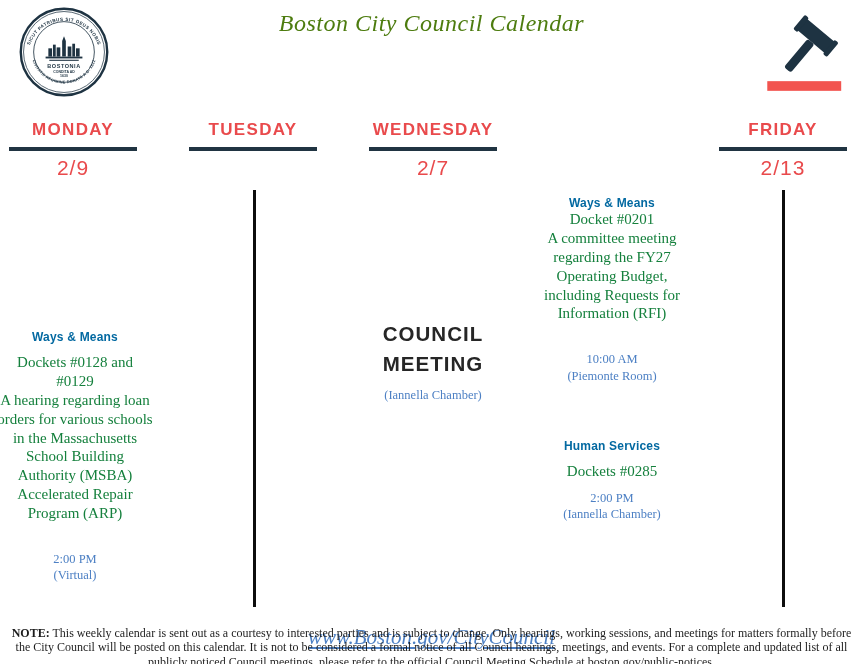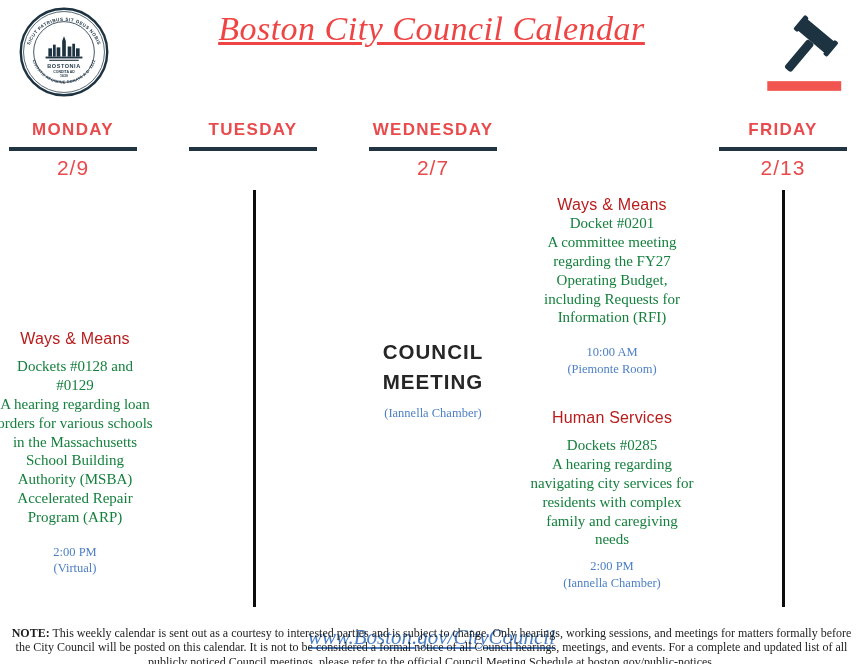--- a/index.html
+++ b/index.html
@@ -3,51 +3,51 @@
 <meta charset="utf-8">
 <style>
   html,body{margin:0;padding:0;background:#ffffff;}
   .page{position:relative;width:863px;height:664px;background:#ffffff;overflow:hidden;
         font-family:"Liberation Sans",sans-serif;}
 
   
   .seal{position:absolute;left:18px;top:6px;width:92px;height:92px;}
   .page-title{position:absolute;left:0;right:0;top:10px;text-align:center;
               font-family:"Liberation Serif",serif;font-style:italic;
-              font-size:34px;color:#ef4444;letter-spacing:0.5px;text-decoration:underline;}
+              font-size:24px;color:#4d7c0f;letter-spacing:0.5px;}
   .gavel{position:absolute;right:13px;top:10px;width:88px;height:86px;}
 
   
   .day-col{position:absolute;top:120px;width:170px;text-align:center;}
   .day-name{font-size:17px;font-weight:bold;letter-spacing:1.3px;color:#E94A4C;}
   .day-rule{width:128px;height:4px;margin:7px auto 0;background:#203442;}
   .day-date{margin-top:5px;font-size:21px;color:#E94A4C;letter-spacing:1px;}
 
   
   .vline{position:absolute;top:190px;width:3px;height:417px;background:#0d0d0d;}
 
   
   .event{position:absolute;text-align:center;}
-  .committee{font-family:"Liberation Sans",sans-serif;font-size:16px;font-weight:normal;
-             color:#b91c1c;letter-spacing:0.2px;}
+  .committee{font-family:"Liberation Sans",sans-serif;font-size:12px;font-weight:bold;
+             color:#0369a1;letter-spacing:0.2px;}
   .serif-body{font-family:"Liberation Serif",serif;font-size:15px;line-height:1.26;
               color:#15803d;}
   .docket{margin-top:9px;}
   .subtitle{font-family:"Liberation Serif",serif;font-size:15px;font-weight:bold;
             color:#333333;margin-top:9px;}
   .time-block{font-family:"Liberation Serif",serif;font-size:12.5px;color:#4D80C4;
-              line-height:1.3;margin-top:17px;}
+              line-height:1.3;margin-top:28px;}
   .time-block.tight{margin-top:9px;}
   .council-title{font-family:"Liberation Sans",sans-serif;font-size:20.5px;font-weight:bold;
                  letter-spacing:1px;line-height:1.45;color:#262626;}
 
   #event-monday{left:-3px;top:330px;width:156px;}
-  #event-wednesday{left:353px;top:337px;width:160px;}
+  #event-wednesday{left:353px;top:319px;width:160px;}
   #event-thursday-1{left:530px;top:196px;width:164px;}
-  #event-thursday-2{left:530px;top:409px;width:164px;}
+  #event-thursday-2{left:530px;top:439px;width:164px;}
 
   
   .website{position:absolute;left:0;right:0;top:594px;text-align:center;margin-top:31px;}
   .website a{font-family:"Liberation Serif",serif;font-style:italic;font-size:21px;
              color:#4D80C4;text-decoration:underline;text-underline-offset:3px;cursor:pointer;}
   .note{position:absolute;left:0;right:0;top:626px;padding:0 4px;text-align:center;
         font-family:"Liberation Serif",serif;font-size:12px;line-height:1.2;color:#1d1d1d;}
 </style>
 </head>
 <body>
@@ -143,21 +143,20 @@
     <div class="serif-body">A committee meeting regarding the FY27 Operating Budget, including Requests for Information (RFI)</div>
     <div class="time-block">
       <div>10:00 AM</div>
       <div>(Piemonte Room)</div>
     </div>
   </div>
 
   <div class="event" id="event-thursday-2">
     <div class="committee">Human Services</div>
     <div class="serif-body docket">Dockets #0285</div>
-    <div class="serif-body">A hearing regarding navigating city services for residents with complex family and caregiving needs</div>
     <div class="time-block tight">
       <div>2:00 PM</div>
       <div>(Iannella Chamber)</div>
     </div>
   </div>
 
   <div class="website">
     <a>www.Boston.gov/CityCouncil</a>
   </div>
   <div class="note">

